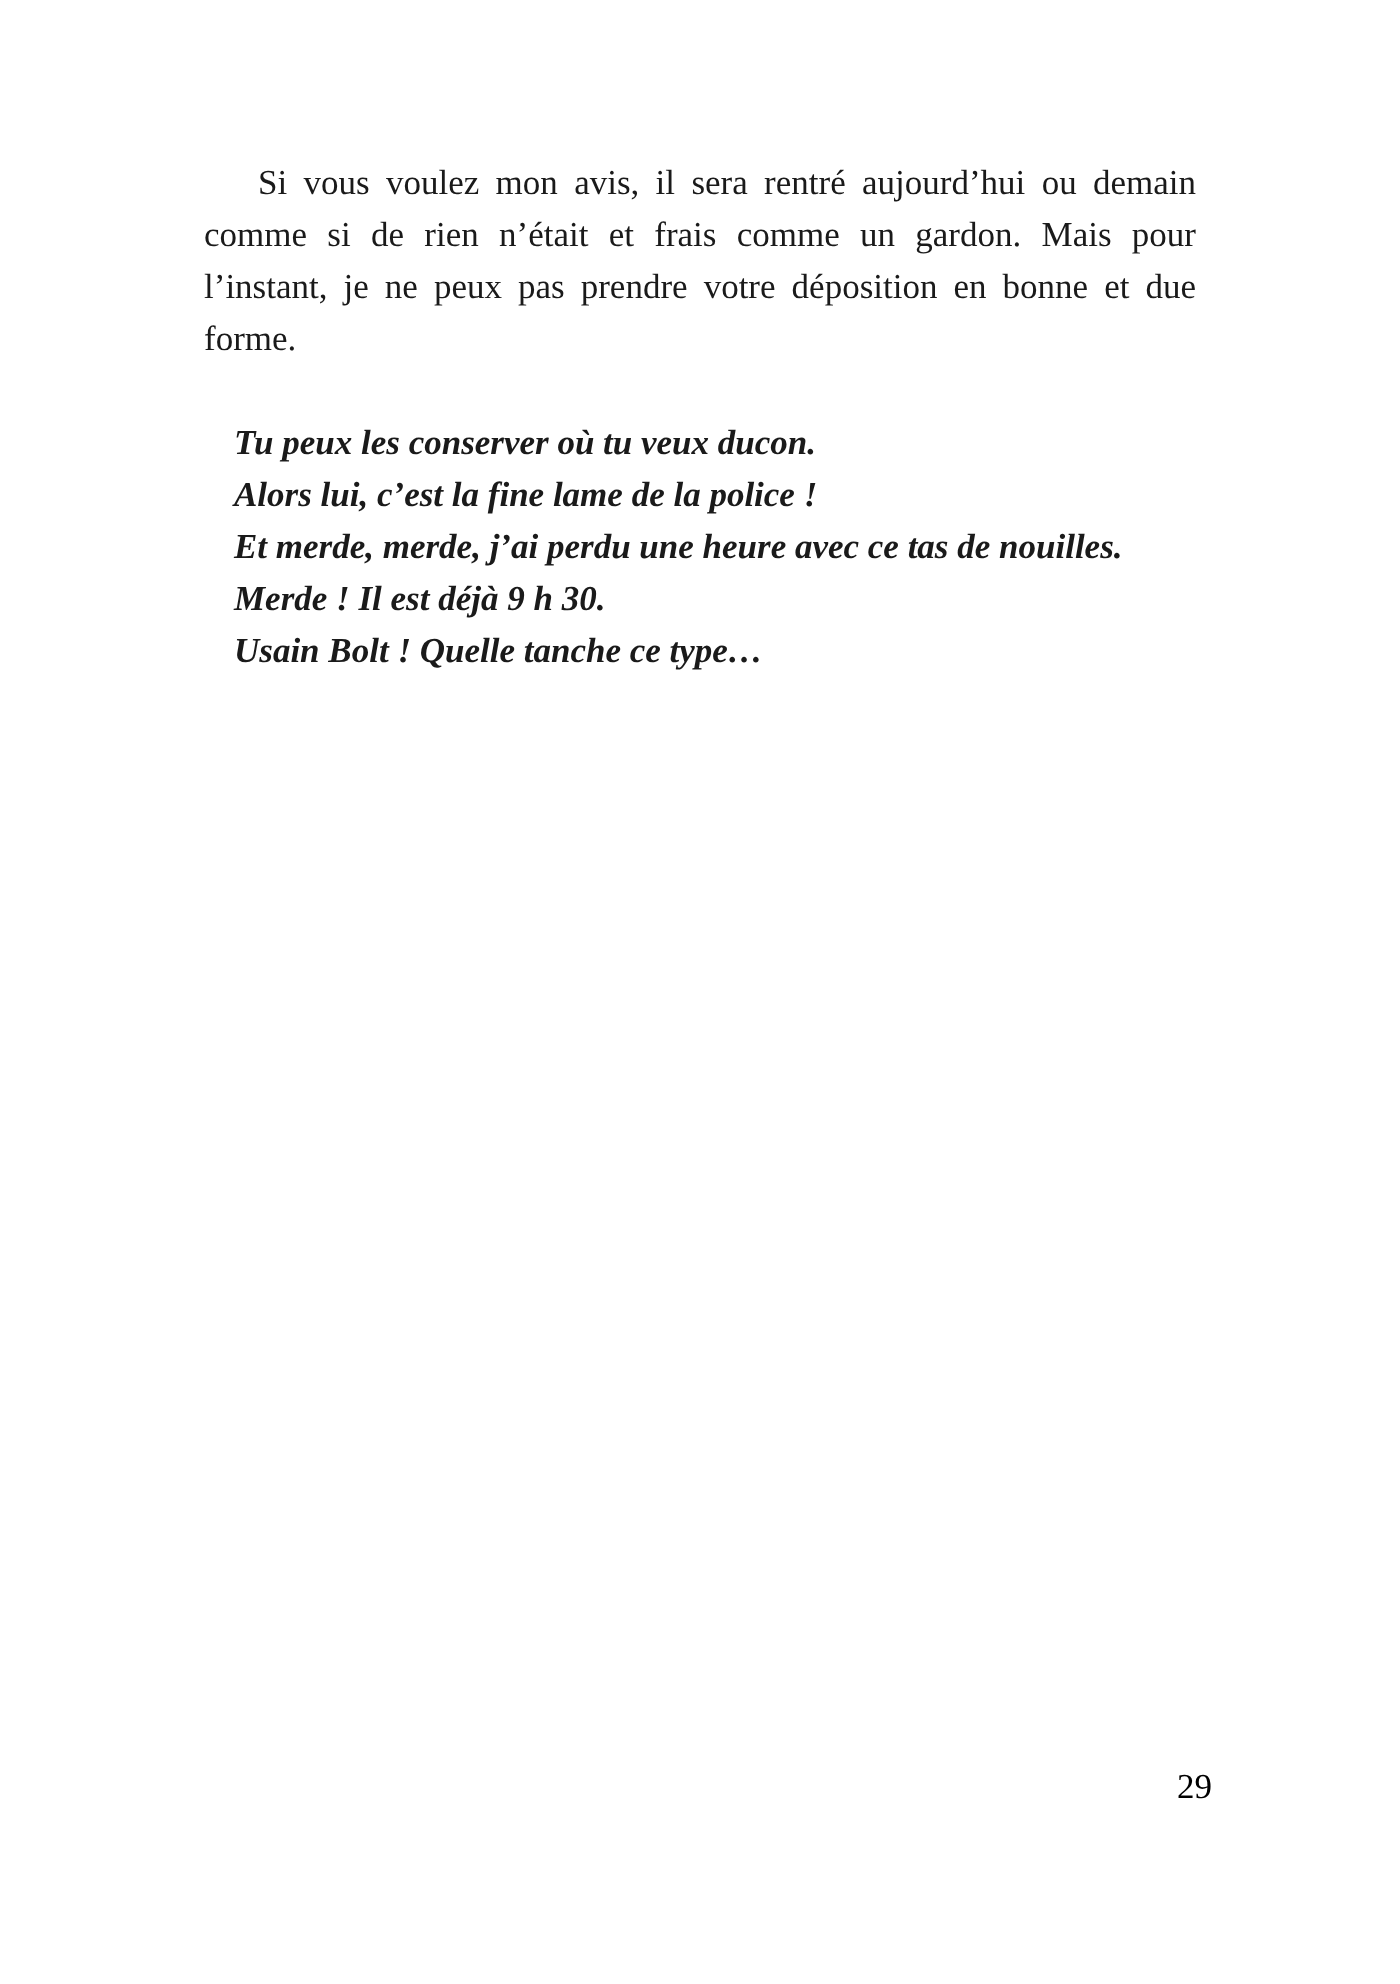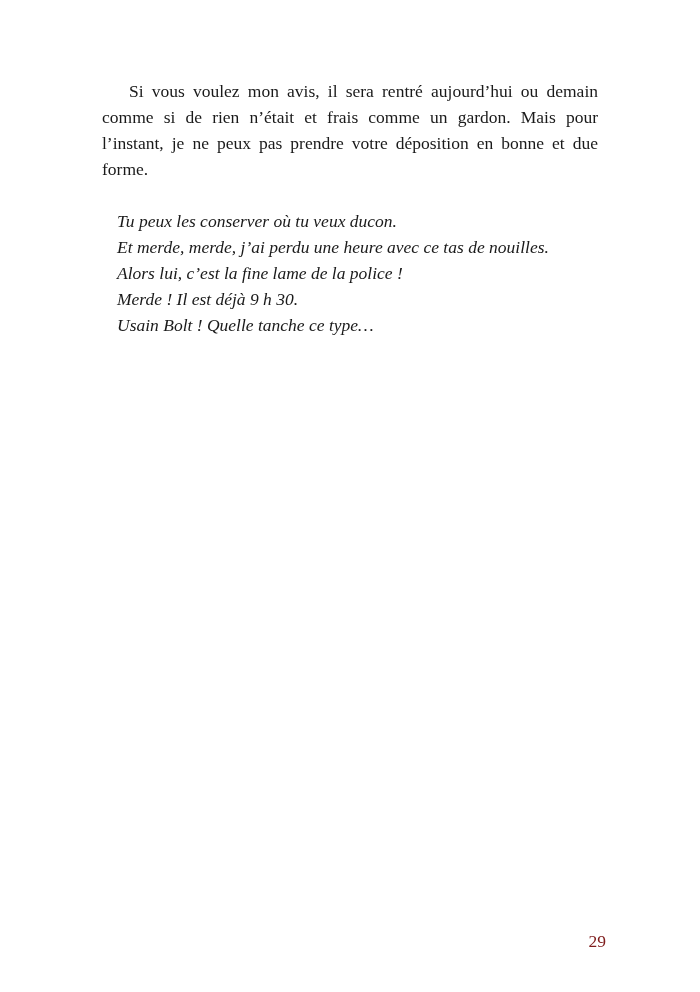--- a/index.html
+++ b/index.html
@@ -33,38 +33,39 @@
   }
   .monologue {
     margin: 26px 0;
     font-style: italic;
   }
   .mono-line {
     margin: 0;
     padding-left: 27px;
     text-indent: 0;
     text-align: left;
+    font-weight: bold;
   }
   .page-number {
     position: absolute;
-    top: 928px;
+    top: 880px;
     right: 94px;
     font-size: 17.5px;
     line-height: 26px;
-    color: #7f1d1d;
+    color: #000000;
   }
 </style>
 </head>
 <body>
 
 <div class="page">
   <div class="text-block">
     <p class="para">Si vous voulez mon avis, il sera rentré aujourd’hui ou demain comme si de rien n’était et frais comme un gardon. Mais pour l’instant, je ne peux pas prendre votre déposition en bonne et due forme.</p>
     <div class="monologue">
       <p class="mono-line">Tu peux les conserver où tu veux ducon.</p>
+      <p class="mono-line">Alors lui, c’est la fine lame de la police !</p>
       <p class="mono-line">Et merde, merde, j’ai perdu une heure avec ce tas de nouilles.</p>
-      <p class="mono-line">Alors lui, c’est la fine lame de la police !</p>
       <p class="mono-line">Merde ! Il est déjà 9 h 30.</p>
       <p class="mono-line">Usain Bolt ! Quelle tanche ce type…</p>
     </div>
   </div>
   <div class="page-number">29</div>
 </div>
 
 </body></html>

